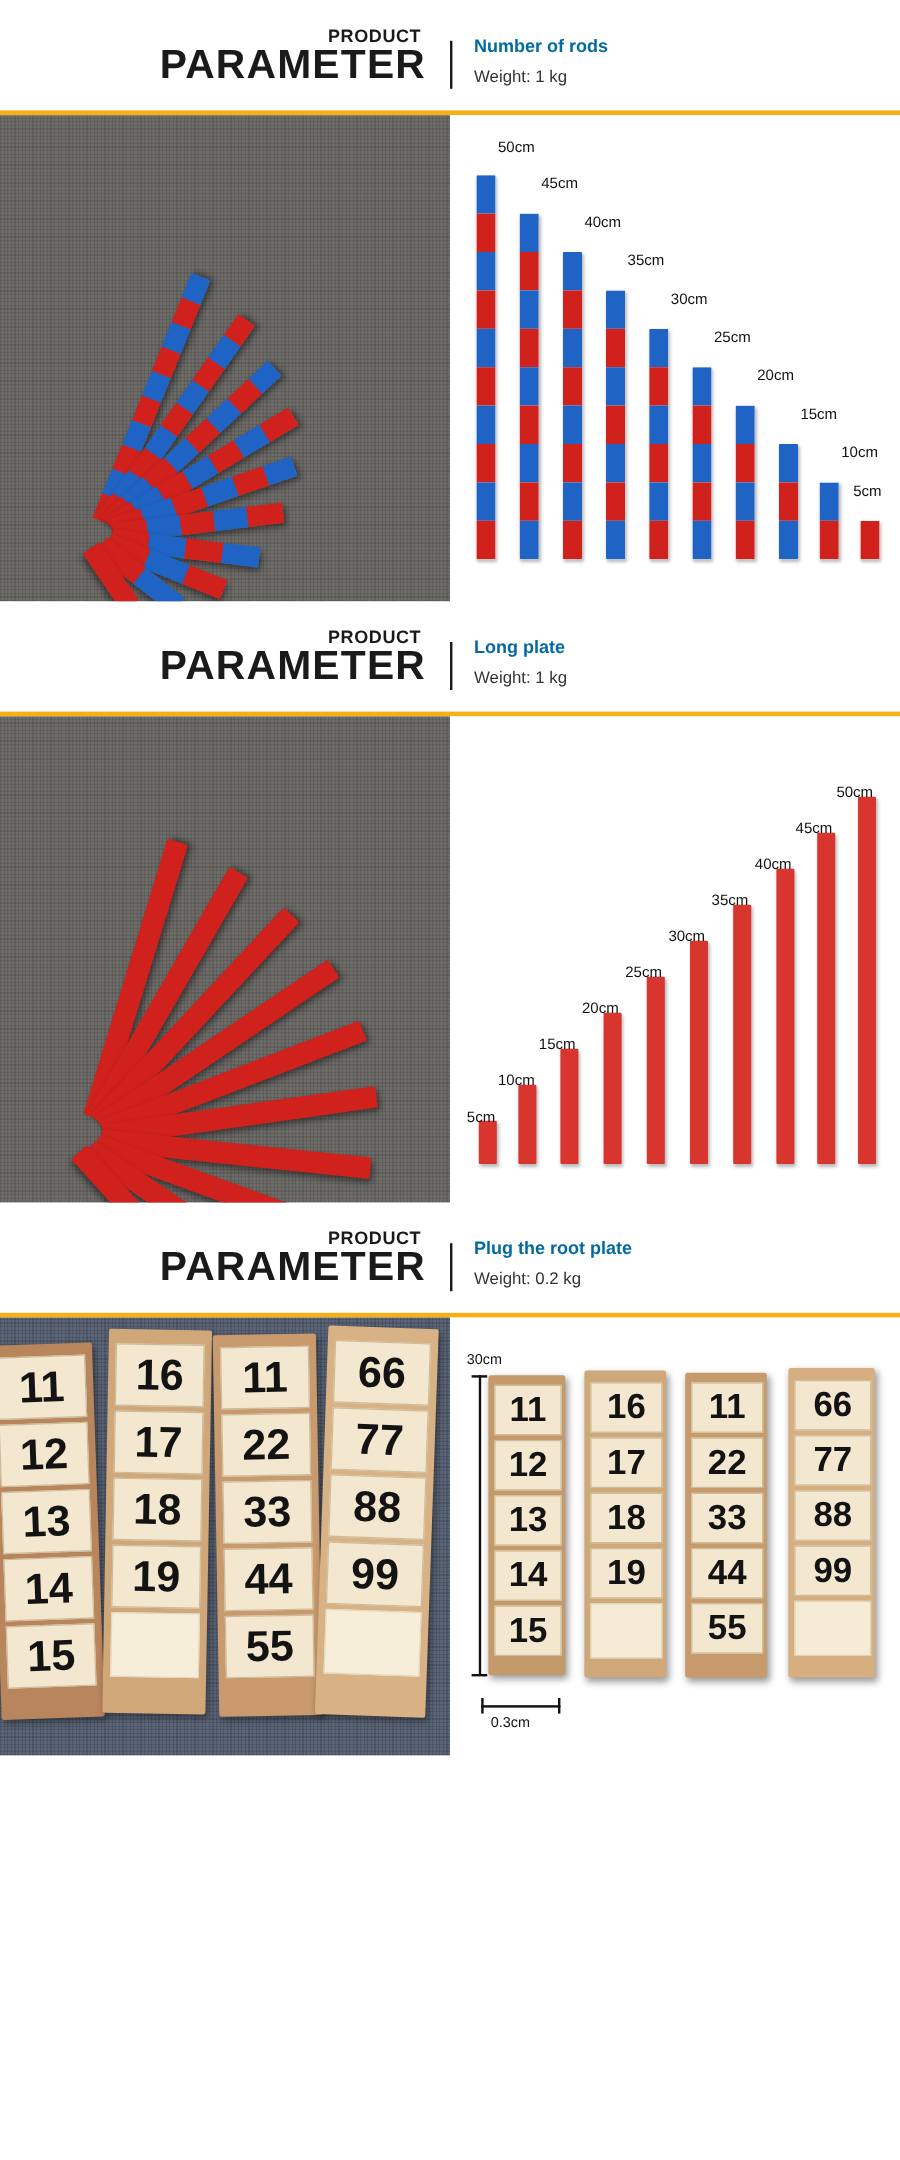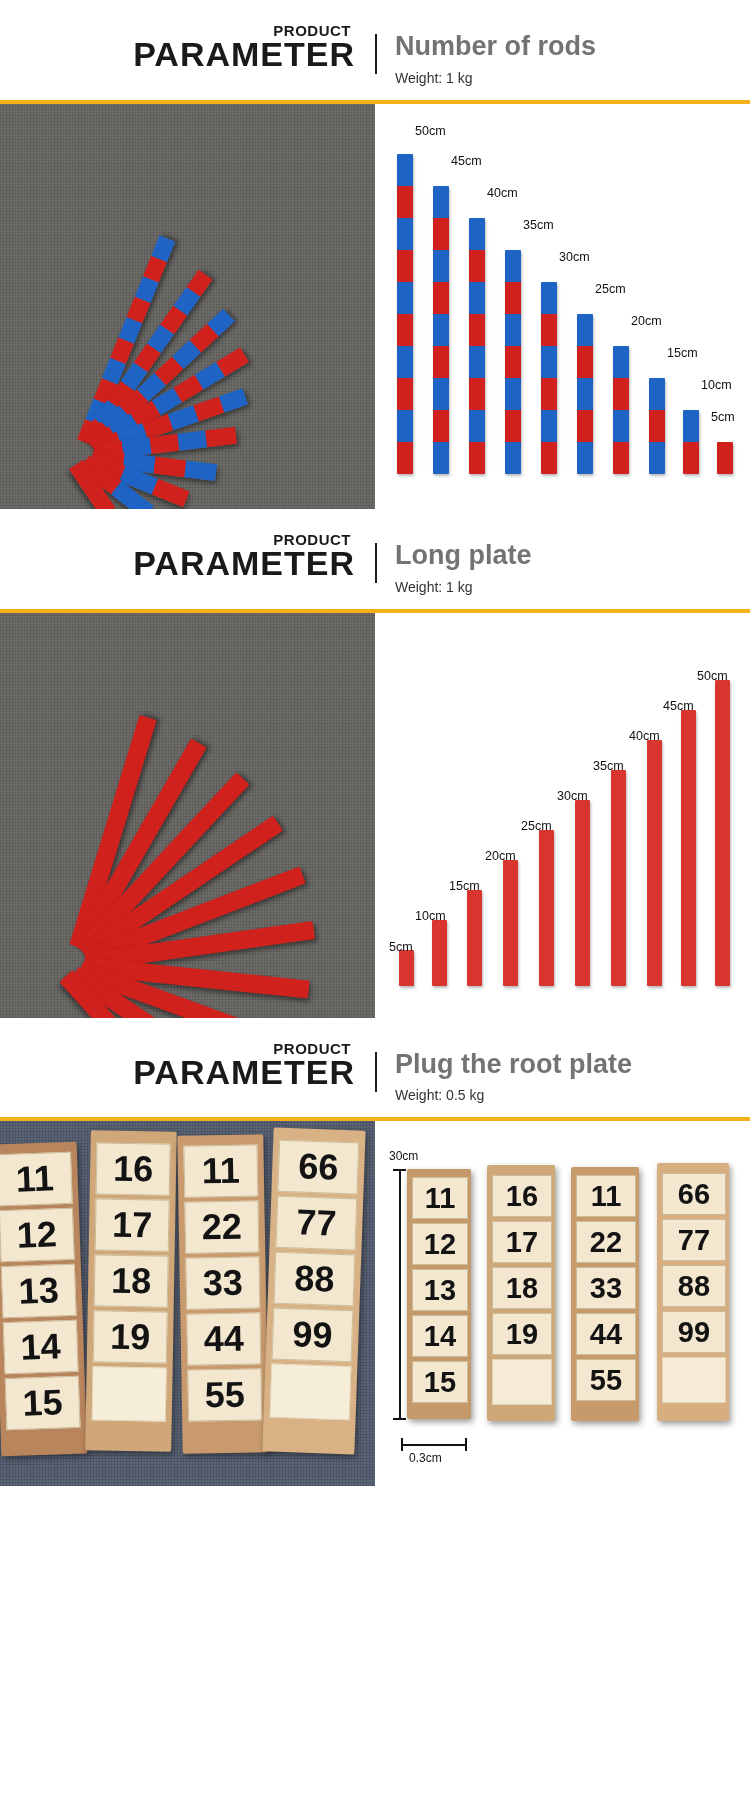--- a/index.html
+++ b/index.html
@@ -49,23 +49,23 @@
     width:2px;
     background:#1a1a1a;
     height:40px;
     margin-top:12px;
   }
   .head-right{
     padding-left:18px;
     padding-top:8px;
   }
   .head-title{
-    font-size:27px;
+    font-size:15px;
     font-weight:bold;
-    color:#737373;
+    color:#0369a1;
     line-height:1.25;
   }
   .head-weight{
     font-size:14px;
     color:#333333;
     margin-top:6px;
   }
   .rule{
     height:4px;
     background:#f5b018;
@@ -412,21 +412,21 @@
   </div>
 
   <div class="sec-head">
     <div class="head-left">
       <div class="param-word">PARAMETER</div>
       <div class="product-word">PRODUCT</div>
     </div>
     <div class="head-divider"></div>
     <div class="head-right">
       <div class="head-title">Plug the root plate</div>
-      <div class="head-weight">Weight: 0.5 kg</div>
+      <div class="head-weight">Weight: 0.2 kg</div>
     </div>
   </div>
   <div class="rule"></div>
 
   <div class="media-row">
     <div class="photo carpet-blue" style="height:365px;">
 
       <div class="plate" style="left:-4px;top:22px;width:86px;height:312px;background:#b9855c;transform:rotate(-2deg);">
         <div class="card" style="left:6px;top:10px;width:72px;height:50px;font-size:36px;">11</div>
         <div class="card" style="left:6px;top:66px;width:72px;height:50px;font-size:36px;">12</div>

